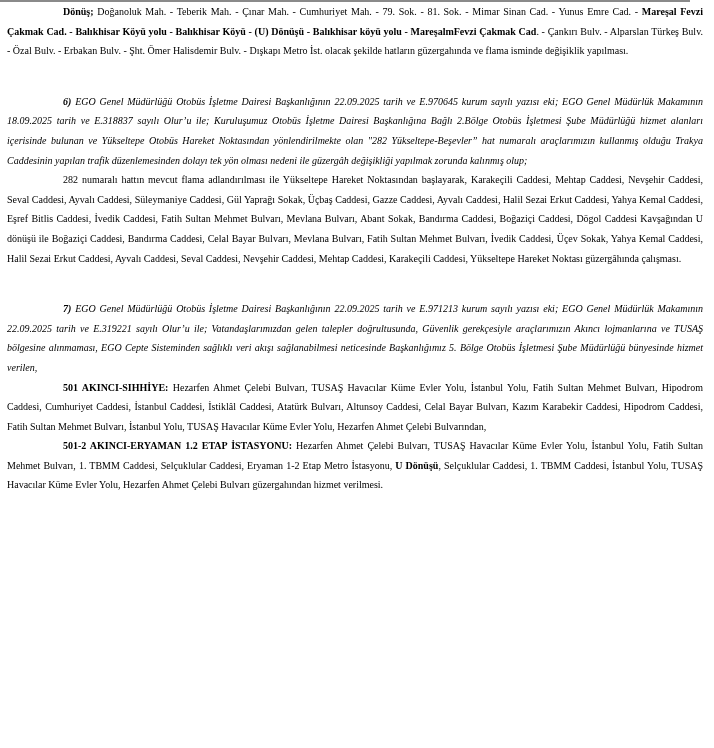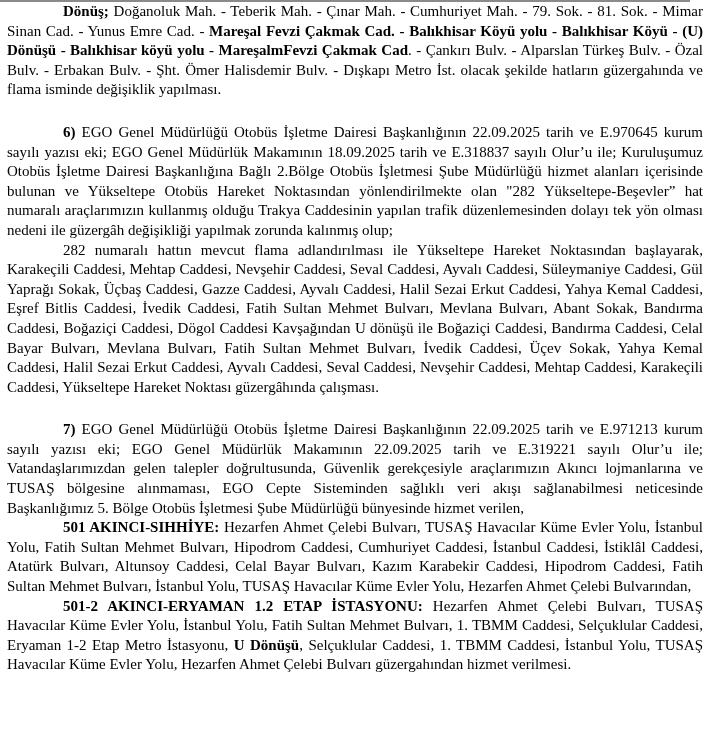--- a/index.html
+++ b/index.html
@@ -21,34 +21,35 @@
     top: 0;
     width: 690px;
     height: 2px;
     background: #8a8a8a;
   }
   .page {
     position: absolute;
     left: 7px;
     top: 2px;
     width: 696px;
-    font-size: 15px;
+    font-size: 10px;
     line-height: 19.6px;
     text-align: justify;
     text-align-last: left;
   }
   .page p {
     margin: 0;
     text-indent: 0;
   }
   .page p.indent {
     text-indent: 56px;
   }
   .page p.gap {
-    margin-top: 23px;
+    margin-top: 31px;
+    font-style: italic;
   }
   b { font-weight: bold; }
 </style>
 </head>
 <body>
 
 <div class="top-rule"></div>
 
 <div class="page">
 

